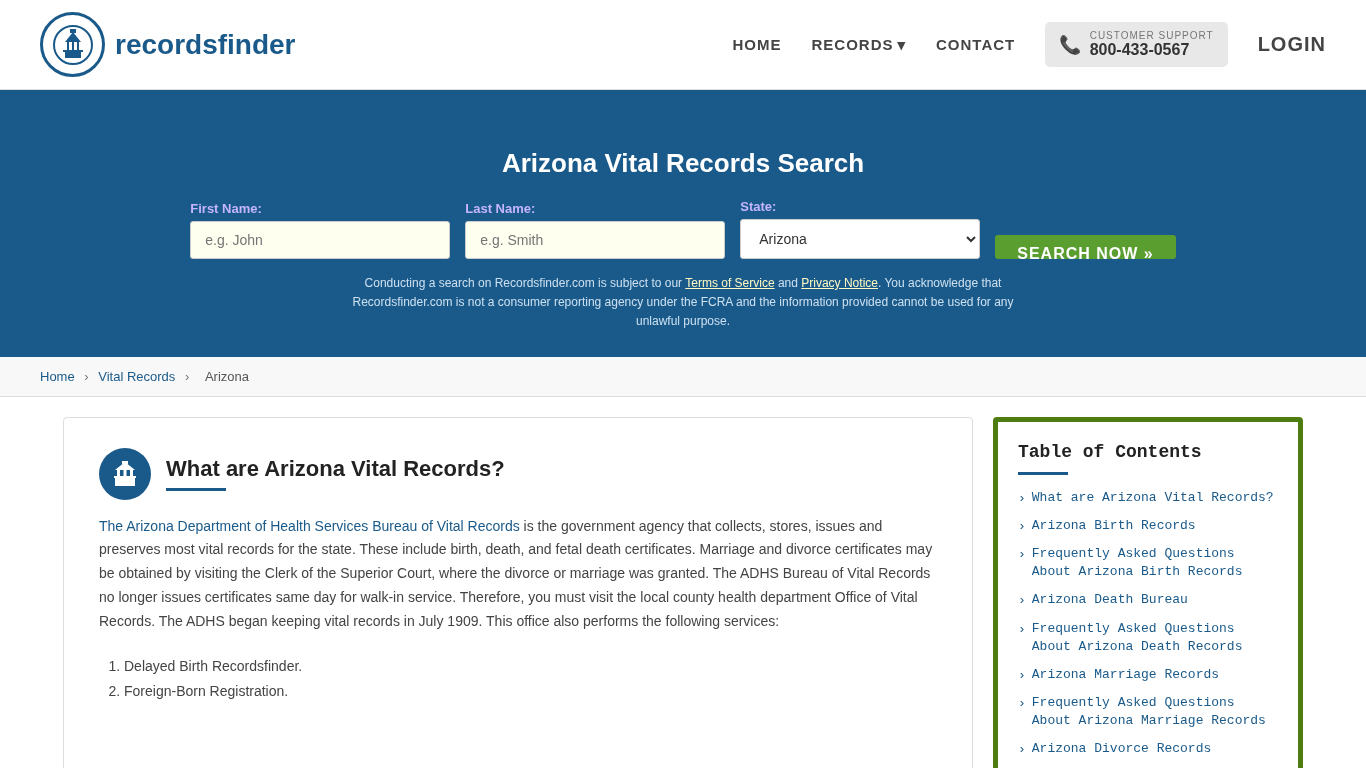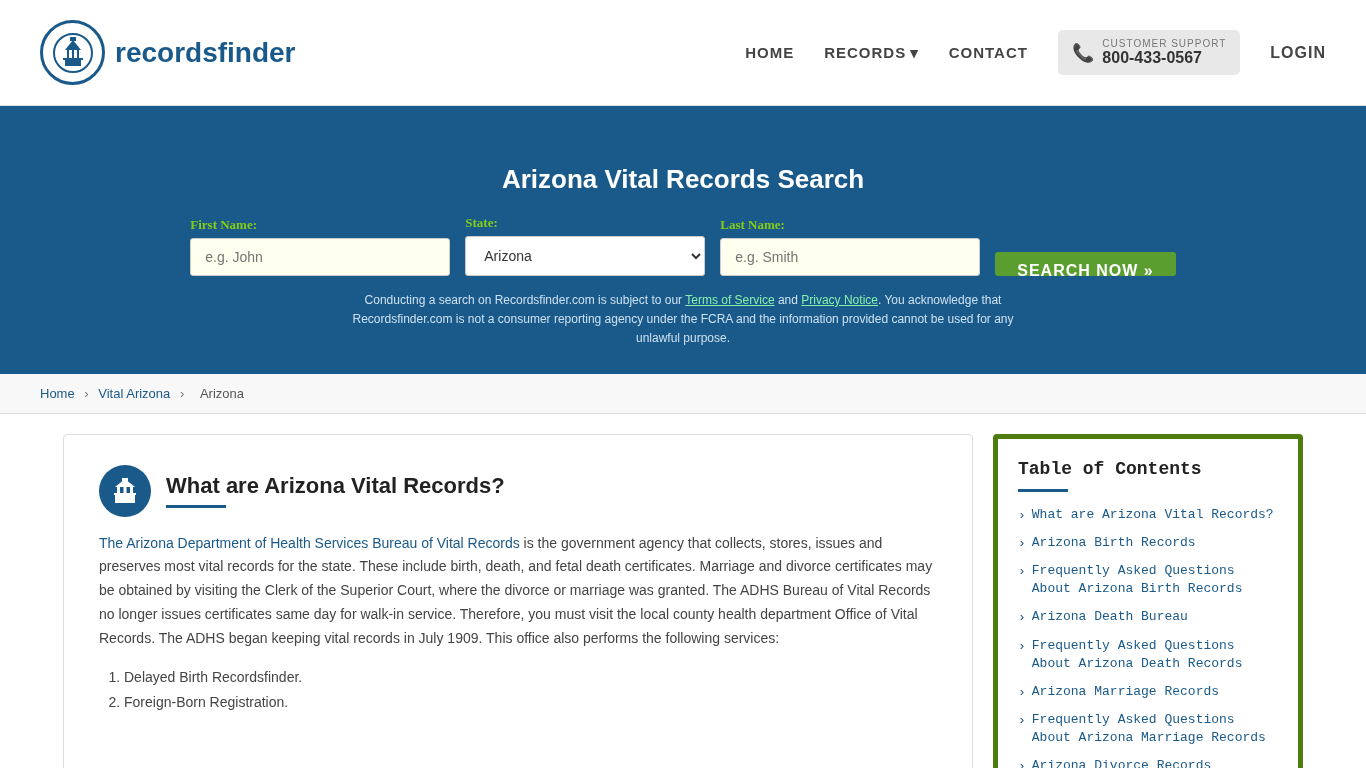--- a/index.html
+++ b/index.html
@@ -6,21 +6,21 @@
     body { font-family: Arial, sans-serif; font-size: 14px; color: #333; background: #fff; }
 
     
     .header {
       background: #fff;
       border-bottom: 1px solid #ddd;
       padding: 20px 40px;
       display: flex;
       align-items: center;
       justify-content: space-between;
-      height: 106px;
+      height: 90px;
       gap: 24px;
     }
     .logo-area {
       display: flex;
       align-items: center;
       gap: 10px;
     }
     .logo-icon {
       width: 65px;
       height: 65px;
@@ -78,21 +78,21 @@
       font-size: 10px;
       color: #777;
       letter-spacing: 1px;
     }
     .cs-number {
       font-size: 16px;
       font-weight: 700;
       color: #333;
     }
     .login-btn {
-      font-size: 16px;
+      font-size: 20px;
       font-weight: 700;
       color: #444;
       letter-spacing: 1px;
       cursor: pointer;
     }
 
     
     .search-banner {
       background: #1a5a8a;
       padding: 30px 40px 25px;
@@ -111,25 +111,24 @@
       justify-content: center;
       gap: 15px;
       margin-bottom: 15px;
     }
     .form-group {
       display: flex;
       flex-direction: column;
       align-items: flex-start;
     }
     .form-group label {
-      color: #84cc16;
+      color: #c4b5fd;
       font-size: 13px;
       margin-bottom: 5px;
       font-weight: 600;
-      font-family: Liberation Serif, serif;
     }
     .form-group input, .form-group select {
       padding: 10px 14px;
       font-size: 14px;
       border: 1px solid #ccc;
       border-radius: 3px;
       background: #fffff0;
       color: #c2410c;
     }
     .form-group input {
@@ -153,21 +152,21 @@
       height: 24px;
     }
     .disclaimer {
       color: #cce0f0;
       font-size: 12px;
       line-height: 1.6;
       max-width: 700px;
       margin: 0 auto;
     }
     .disclaimer a {
-      color: #86efac;
+      color: #fef9c3;
       text-decoration: underline;
     }
 
     
     .breadcrumb {
       padding: 12px 40px;
       background: #f8f8f8;
       border-bottom: 1px solid #ddd;
       font-size: 13px;
     }
@@ -228,21 +227,21 @@
     .article-header-underline {
       width: 60px;
       height: 3px;
       background: #1a5a8a;
       margin-top: 6px;
     }
     .article p {
       font-size: 14px;
       line-height: 1.7;
       color: #444;
-      margin-bottom: 14px;
+      margin-bottom: 20px;
     }
     .article a {
       color: #1a5a8a;
       text-decoration: none;
     }
     .article ol {
       margin-left: 25px;
       margin-top: 10px;
     }
     .article ol li {
@@ -335,44 +334,44 @@
 </header>
 
 <section class="search-banner">
   <h1>Arizona Vital Records Search</h1>
   <div class="search-form">
     <div class="form-group">
       <label>First Name:</label>
       <input type="text" placeholder="e.g. John" style="">
     </div>
     <div class="form-group">
+      <label>Last Name:</label>
+      <input type="text" placeholder="e.g. Smith" style="">
+    </div>
+    <div class="form-group">
       <label>State:</label>
       <select>
         <option>Arizona</option>
       </select>
-    </div>
-    <div class="form-group">
-      <label>Last Name:</label>
-      <input type="text" placeholder="e.g. Smith" style="">
     </div>
     <button class="search-btn">SEARCH NOW »</button>
   </div>
   <div class="disclaimer">
     Conducting a search on Recordsfinder.com is subject to our
     <a>Terms of Service</a>
     and
     <a>Privacy Notice</a>.
     You acknowledge that Recordsfinder.com is not a consumer reporting agency under the FCRA and the information provided cannot be used for any unlawful purpose.
   </div>
 </section>
 
 <div class="breadcrumb">
   <a>Home</a>
   <span> › </span>
-  <a>Vital Arizona</a>
+  <a>Vital Records</a>
   <span> › </span>
   <span class="current">Arizona</span>
 </div>
 
 <div class="main-content">
 
   <article class="article">
     <div class="article-header">
       <div class="article-icon">
         <svg width="28" height="28" viewBox="0 0 28 28" fill="none">

